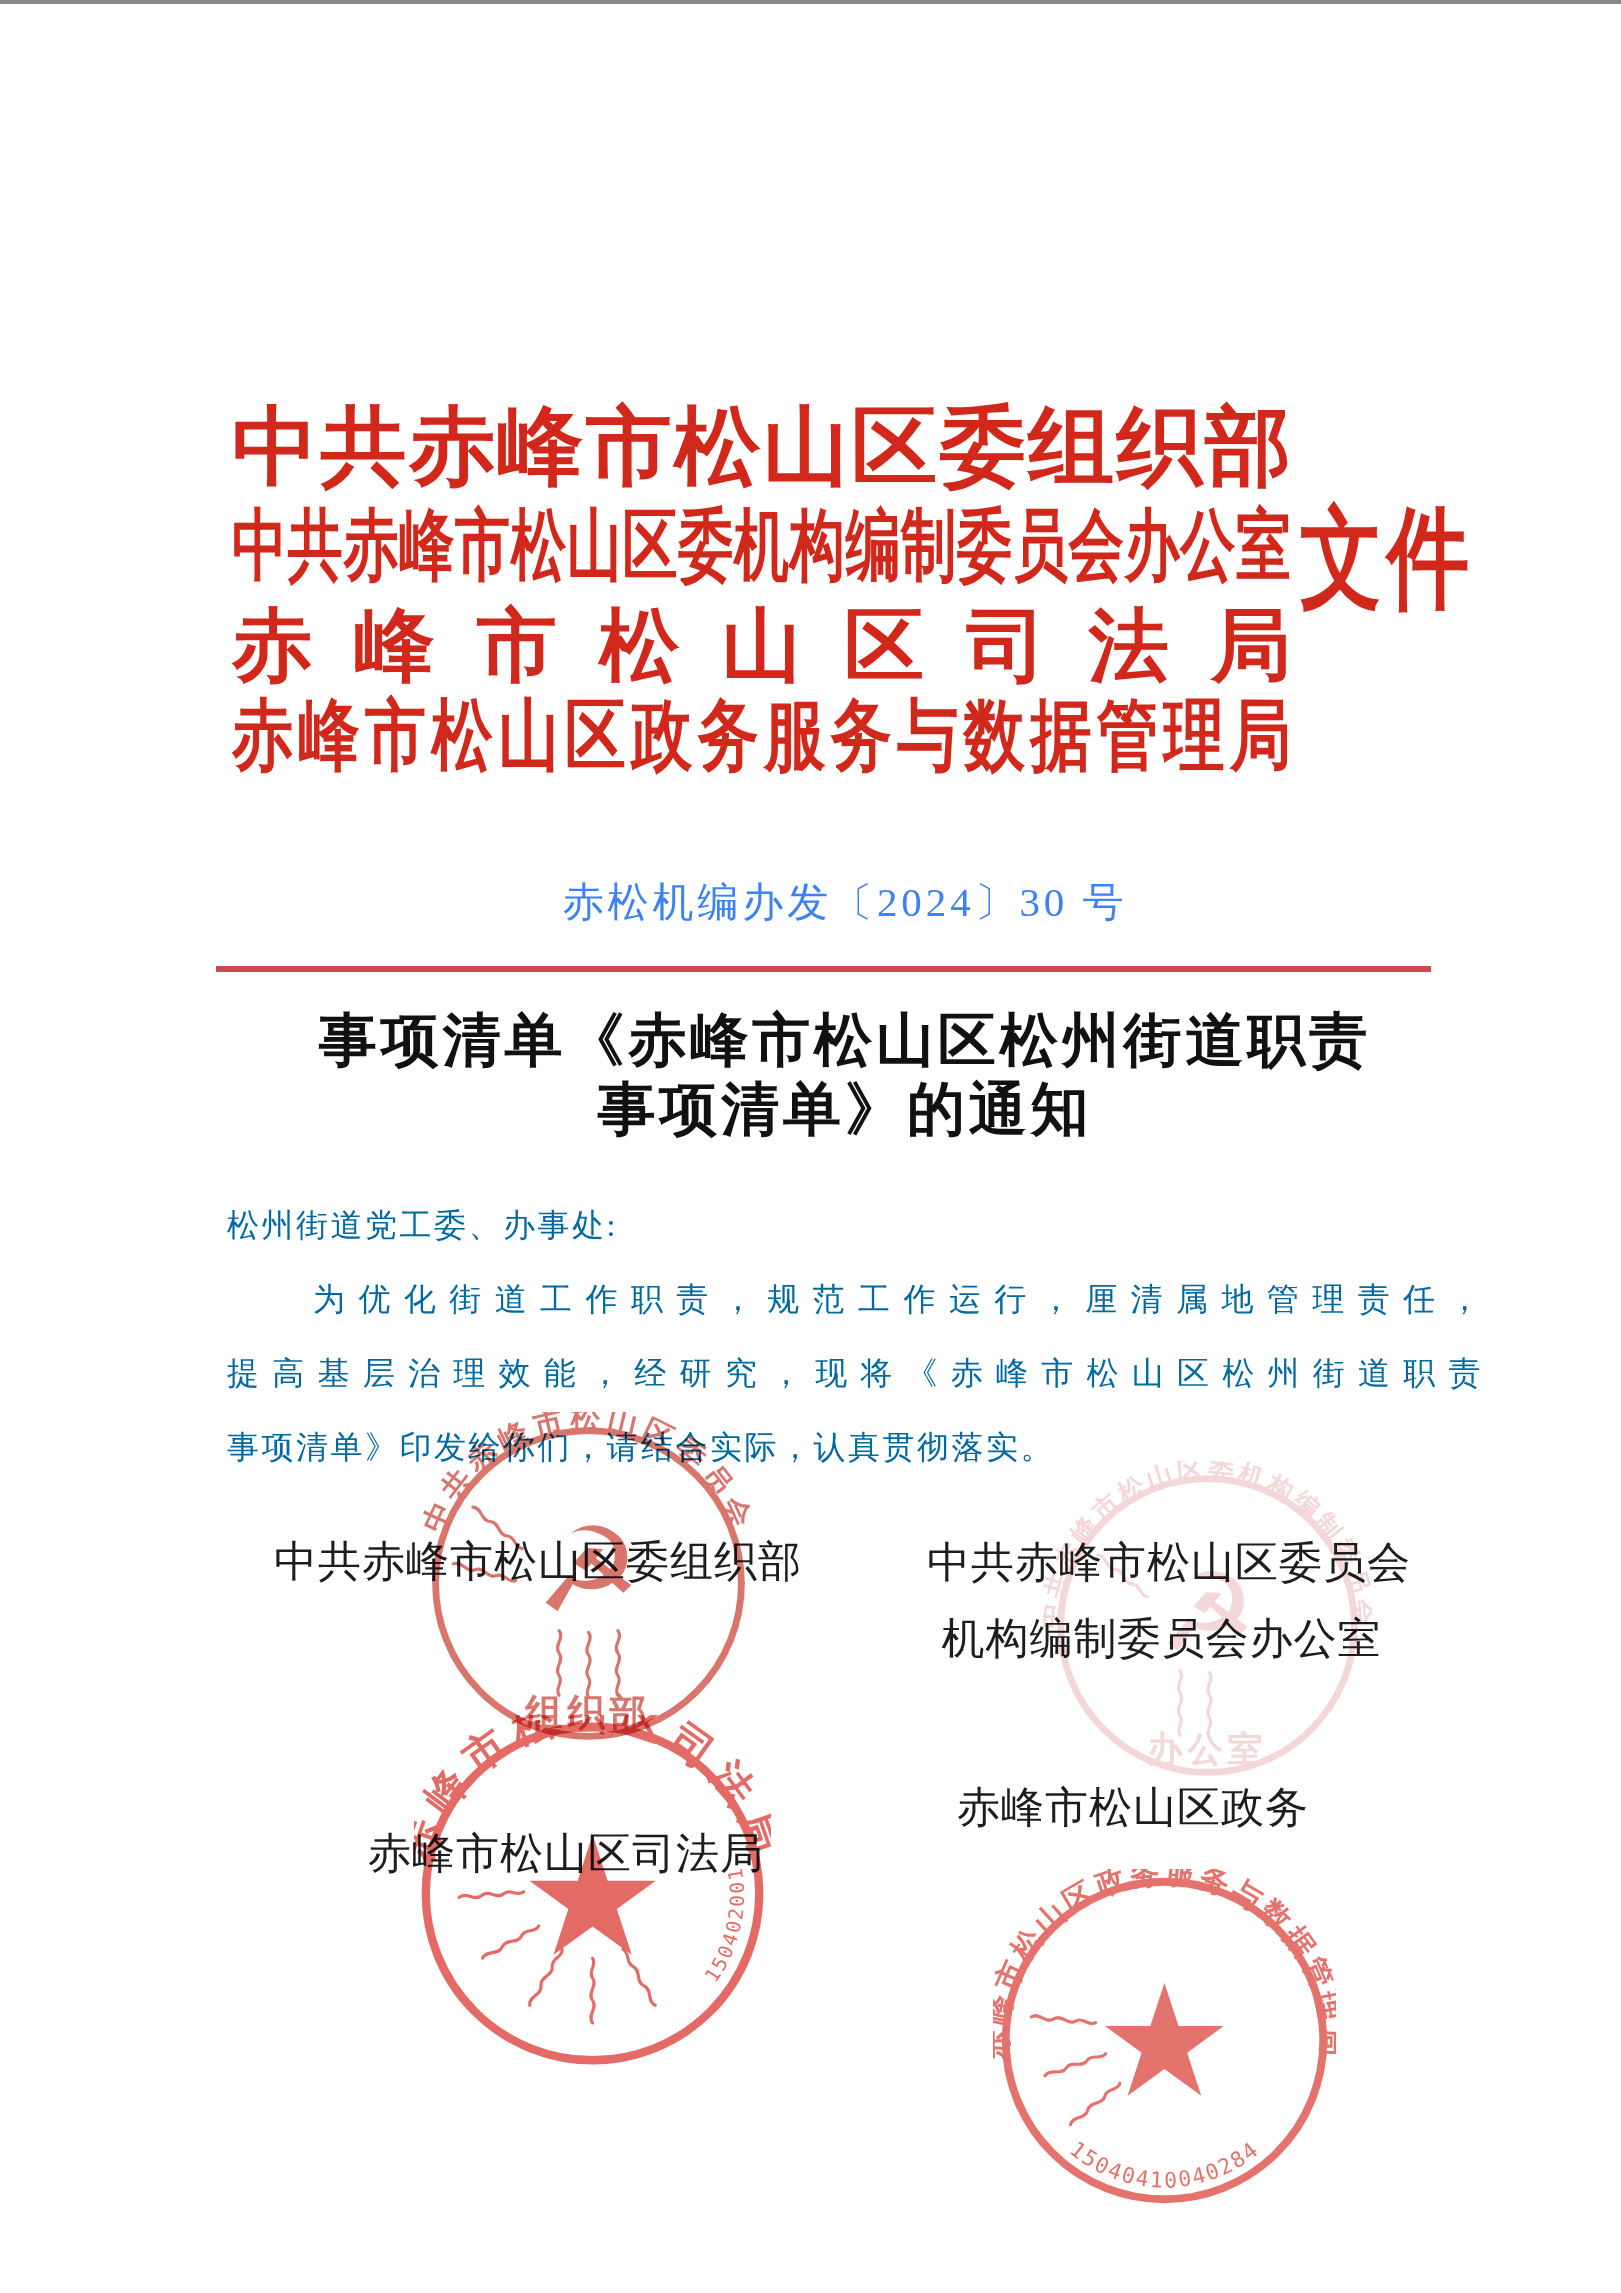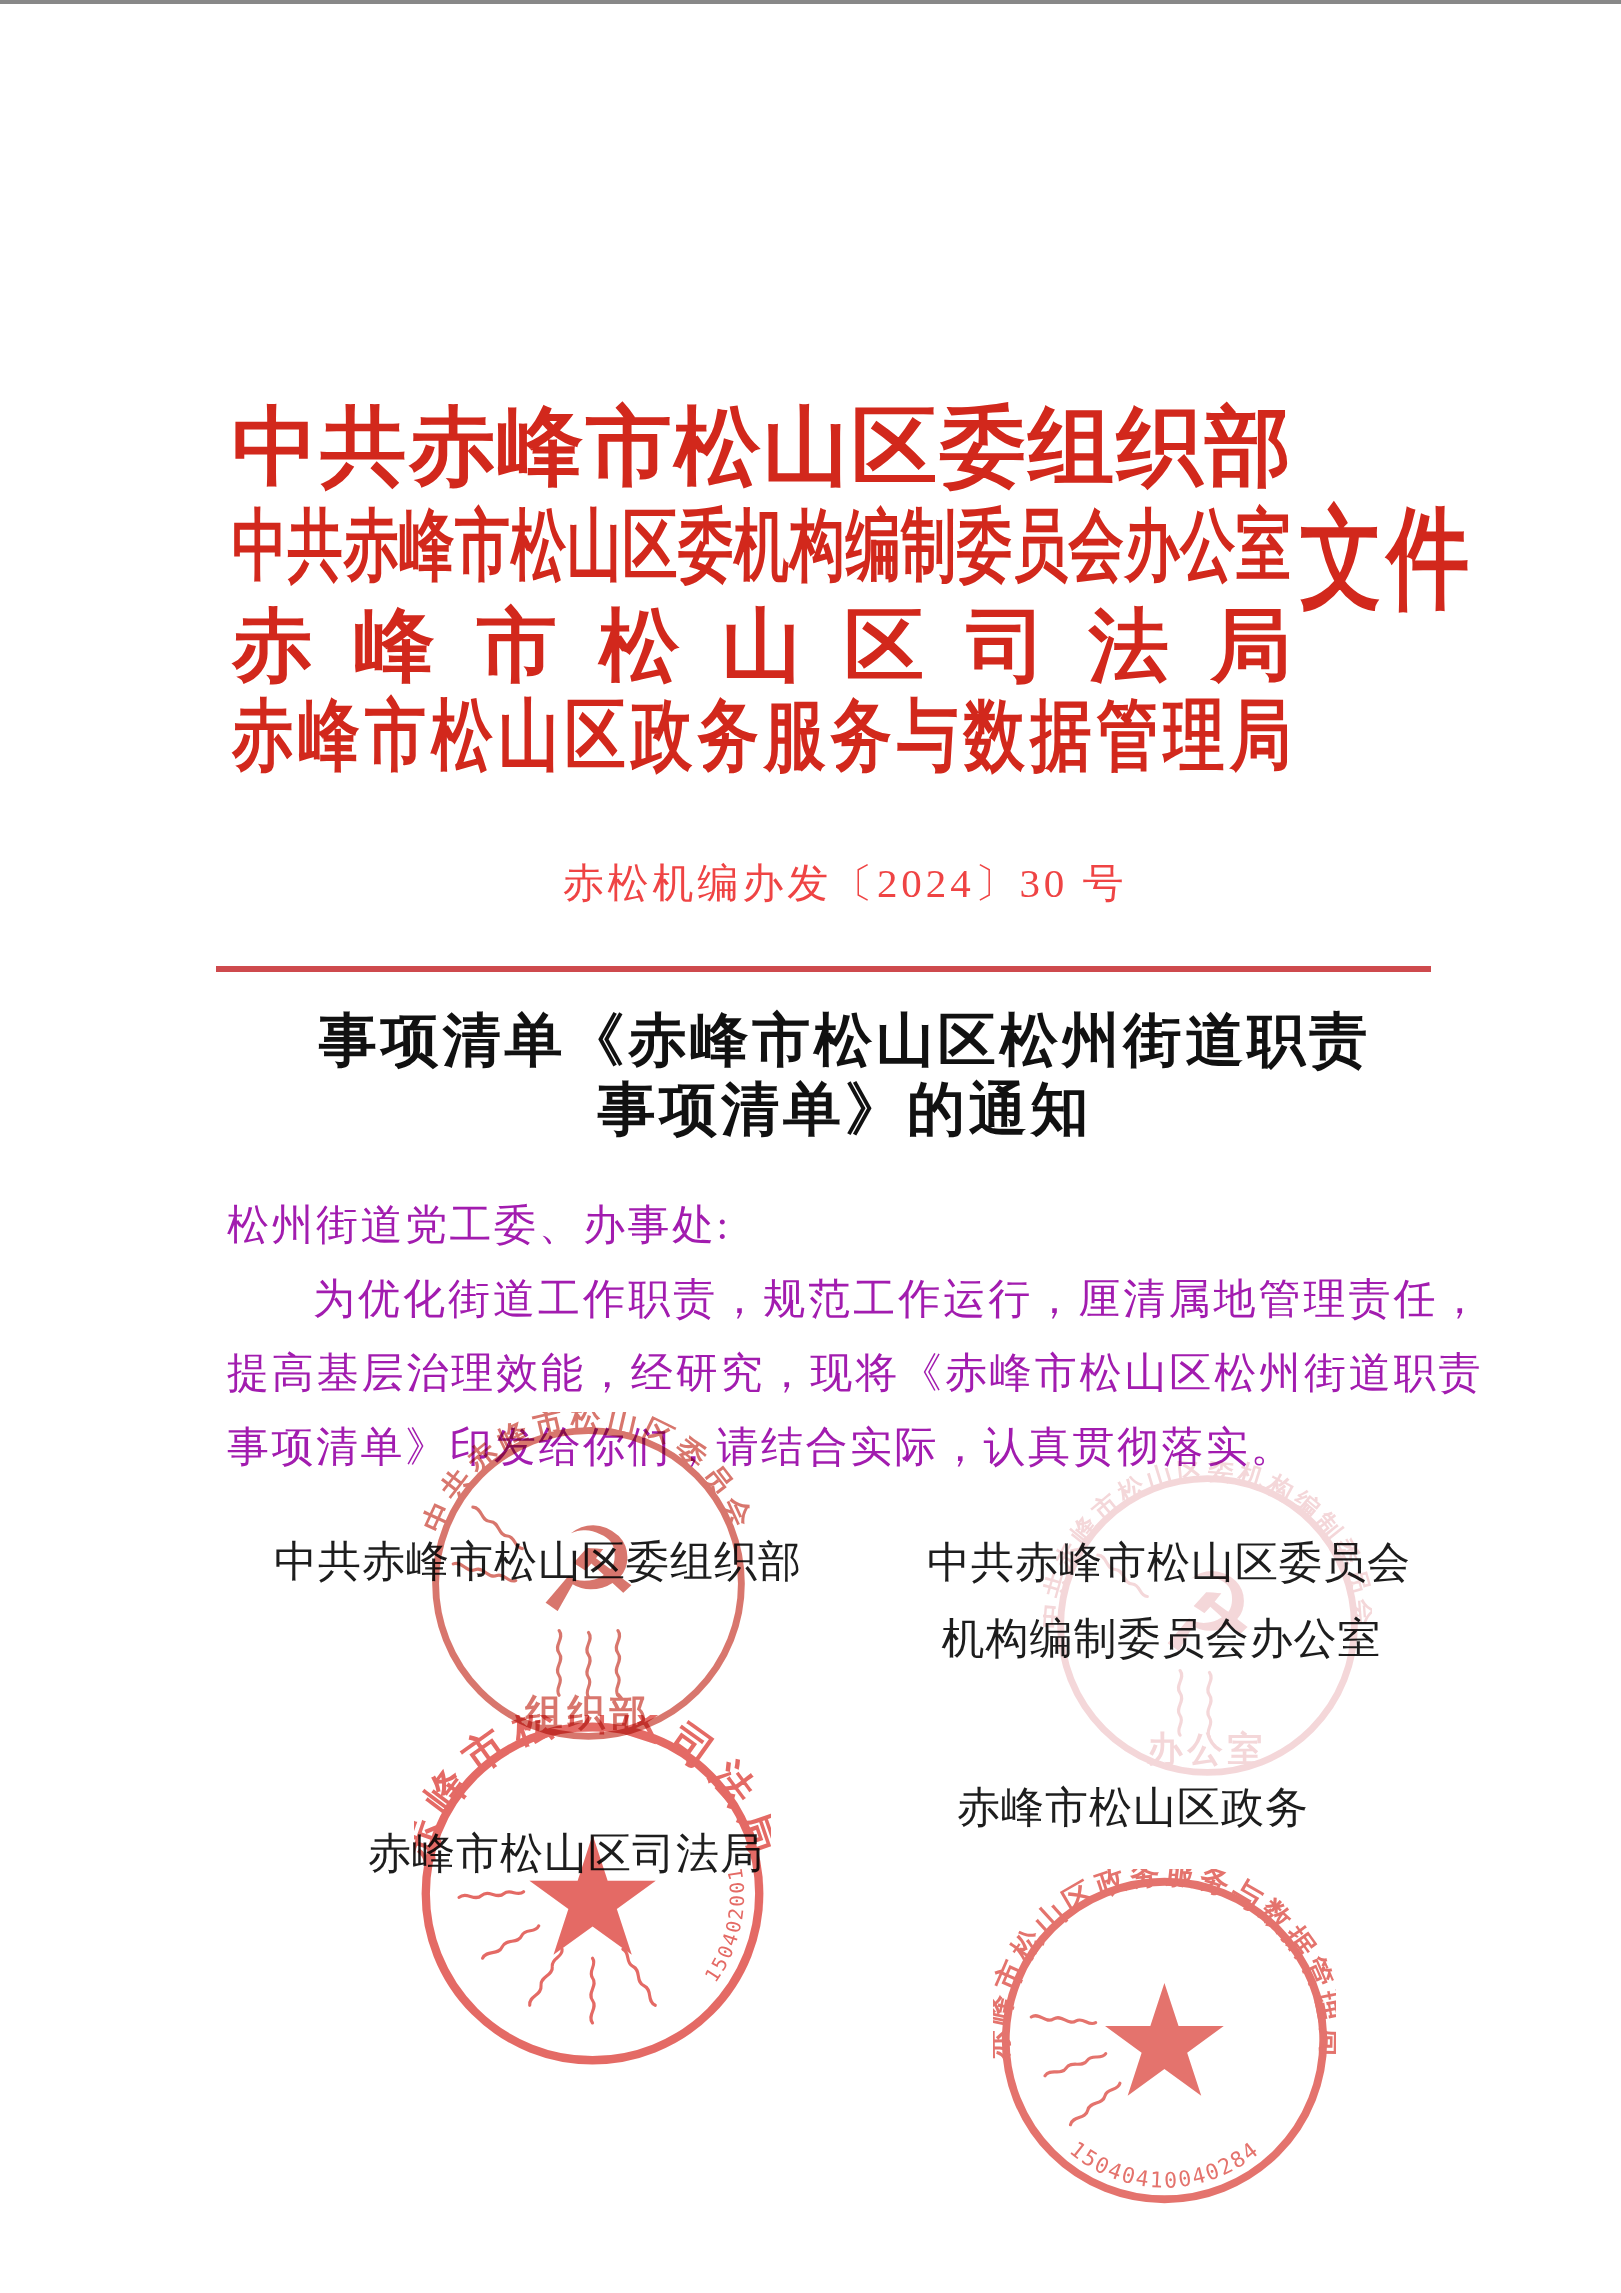--- a/index.html
+++ b/index.html
@@ -29,38 +29,38 @@
   .org-line-2{top:493px;font-size:55px;line-height:98px;height:98px;transform:scaleY(1.42);}
   .org-line-3{top:594px;font-size:80px;line-height:96px;height:96px;}
   .org-line-4{top:686px;font-size:61px;line-height:92px;height:92px;transform:scaleY(1.28);}
   .doc-type{
     position:absolute;left:1300px;top:490px;width:169px;height:129px;
     color:var(--header-red);font-weight:bold;font-size:82px;line-height:129px;
     display:flex;justify-content:space-between;
     transform:scaleY(1.35);transform-origin:center center;
   }
   .doc-number{
-    position:absolute;left:196px;top:855px;width:1298px;
-    text-align:center;font-size:41px;line-height:49px;color:#ef4444;
+    position:absolute;left:196px;top:874px;width:1298px;
+    text-align:center;font-size:41px;line-height:49px;color:#3b82f6;
     letter-spacing:3.9px;
   }
   .red-rule{
     position:absolute;left:216px;top:962px;width:1215px;height:5.9px;
     background:var(--line-red);
   }
   
   .doc-title{
     position:absolute;left:196px;top:1002px;width:1298px;
     text-align:center;color:#111;font-weight:bold;
     font-size:58px;line-height:69px;letter-spacing:3.9px;
   }
   
   .body-block{
     position:absolute;left:227px;top:1184px;width:1255px;
-    color:#a21caf;font-size:42px;line-height:74px;letter-spacing:2.5px;
+    color:#0369a1;font-size:32px;line-height:74px;letter-spacing:2.5px;
   }
   .body-line{min-height:74px;}
   .jfull{text-align:justify;text-align-last:justify;letter-spacing:1.5px;}
   .indent2{text-indent:86px;}
   
   .sig{
     position:absolute;color:#1d1d1d;font-size:43px;line-height:57px;
     letter-spacing:1px;white-space:nowrap;
   }
   .sig-right{line-height:76px;text-align:center;}

